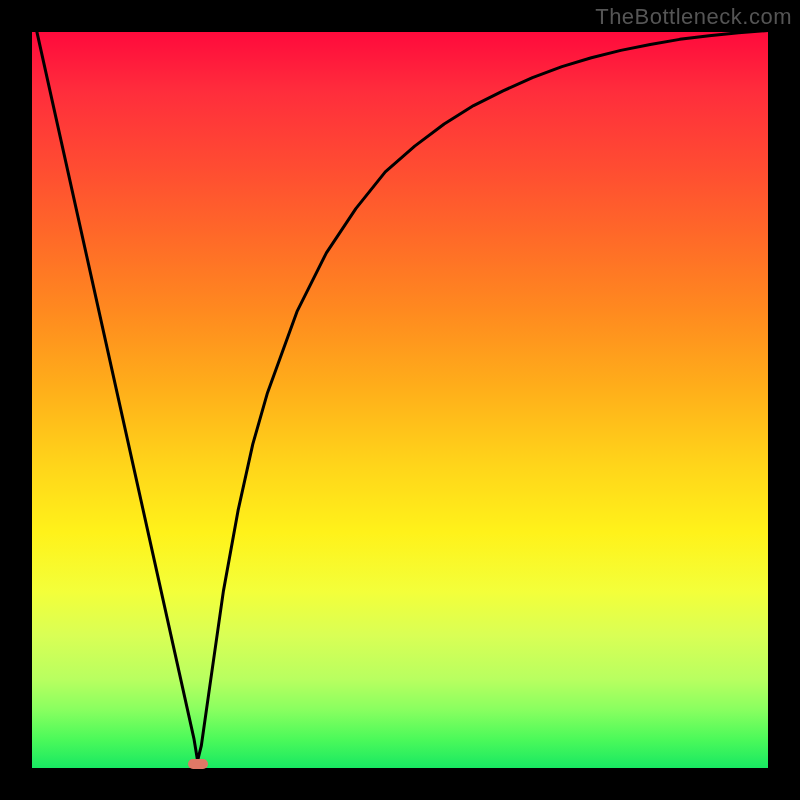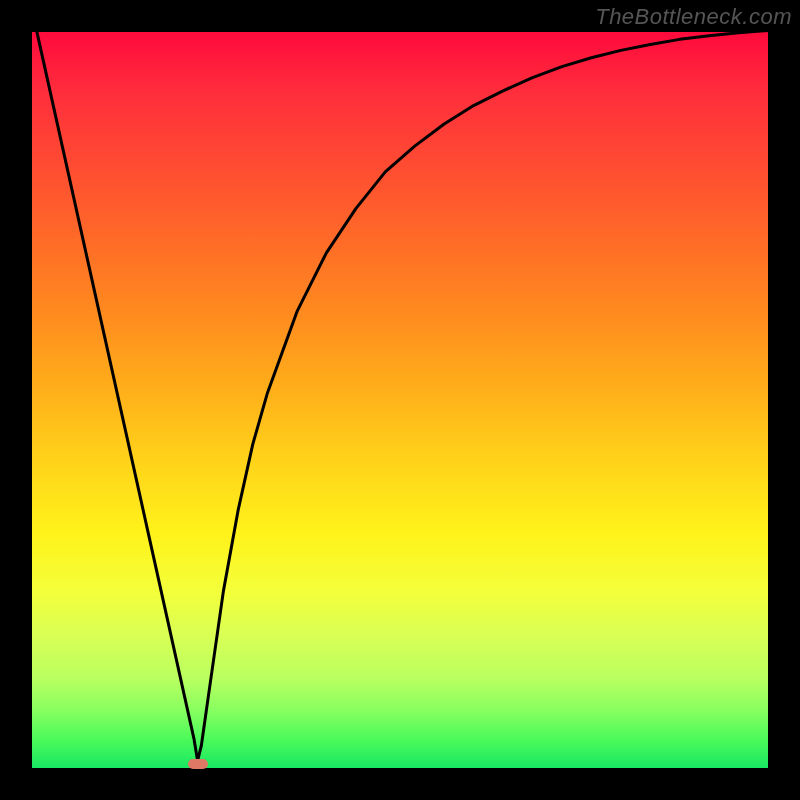--- a/index.html
+++ b/index.html
@@ -9,21 +9,20 @@
     height: 800px;
     overflow: hidden;
     font-family: Arial, Helvetica, sans-serif;
     background: #000;
   }
   .frame {
     position: relative;
     width: 800px;
     height: 800px;
     background: #000;
-    font-style: italic;
   }
   .plot-area {
     position: absolute;
     left: 32px;
     top: 32px;
     width: 736px;
     height: 736px;
     
     background: linear-gradient(to bottom,
       #ff0a3c 0%,

